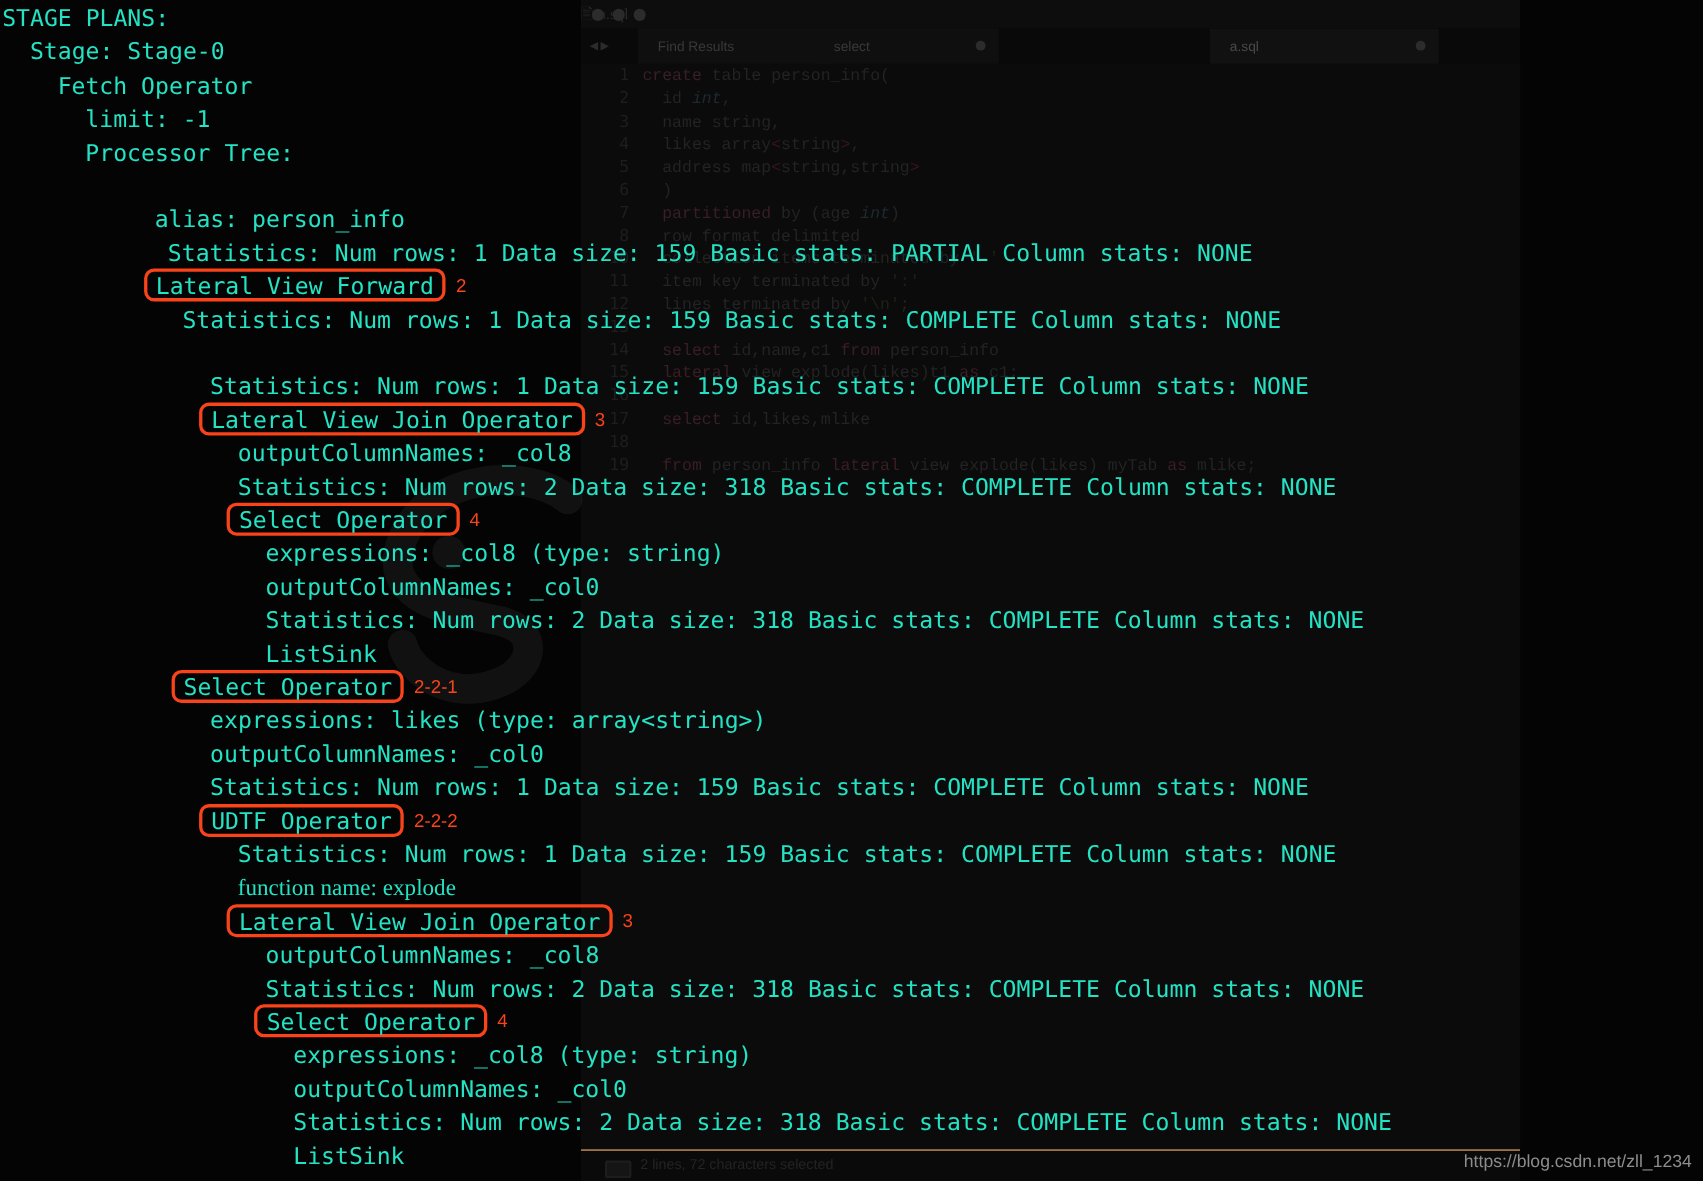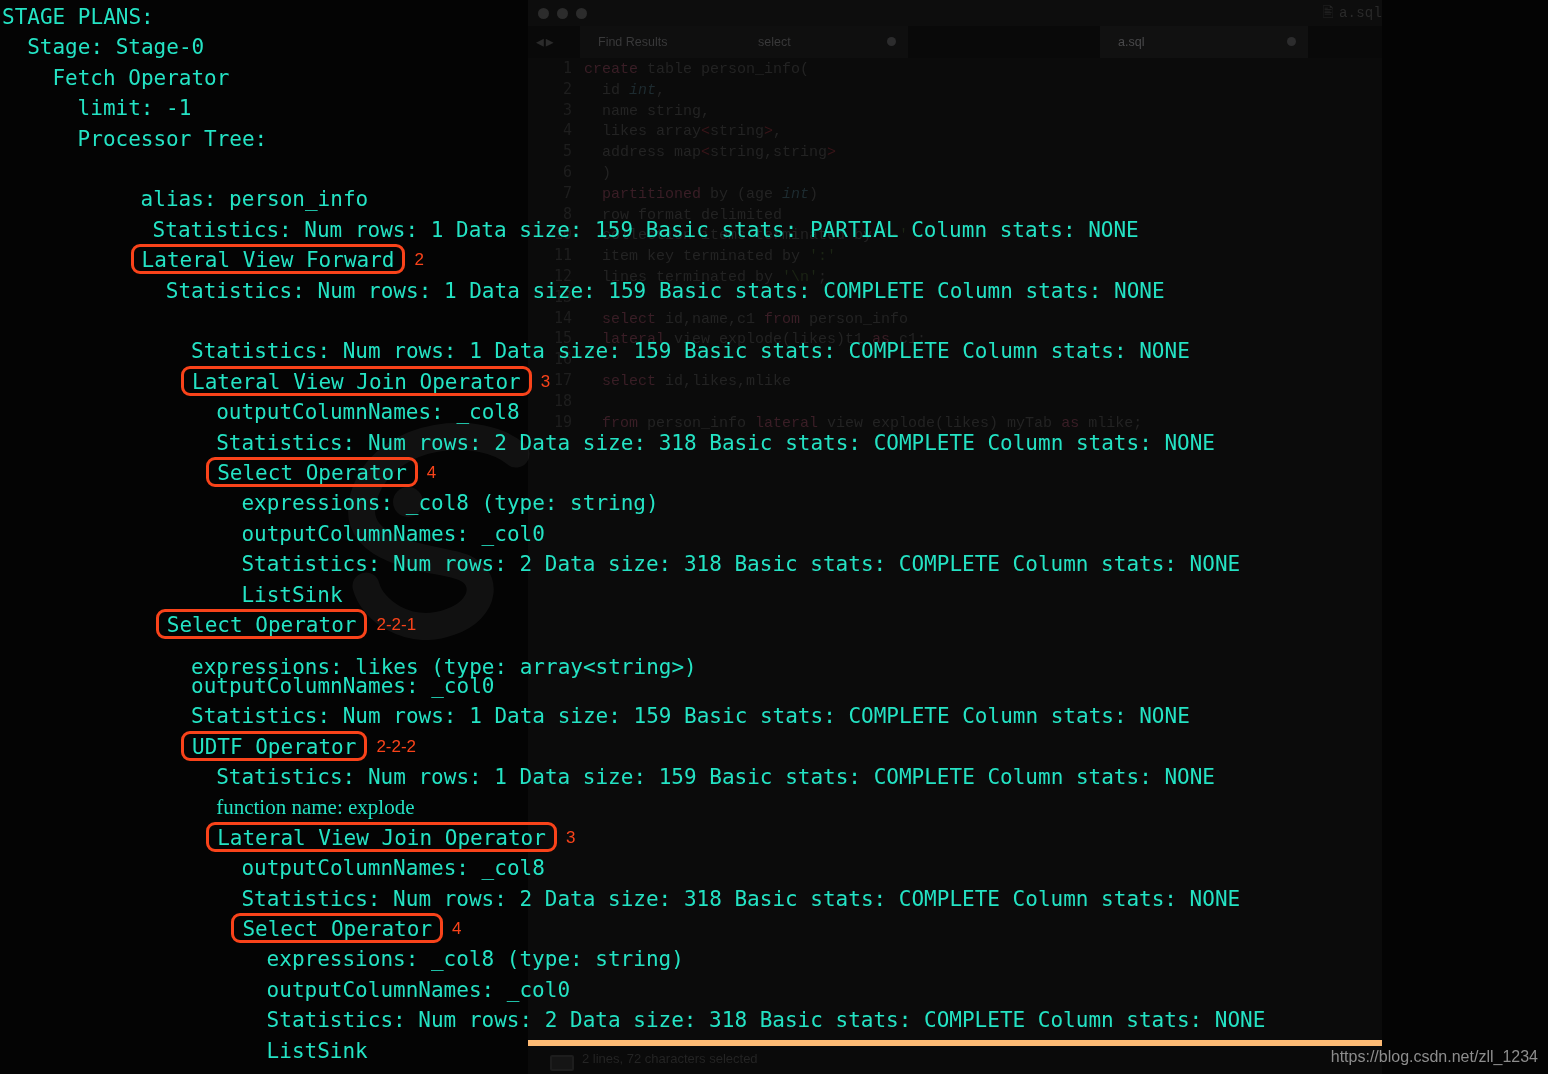--- a/index.html
+++ b/index.html
@@ -15,22 +15,22 @@
     background:#0b0b0b;overflow:hidden;
   }
   #ide-titlebar{
     position:absolute;left:0;top:0;width:100%;height:26px;background:#0d0d0d;
   }
   .traffic{position:absolute;top:8px;width:11px;height:11px;border-radius:50%;background:#2c2c2c;}
   .traffic.t1{left:10px;}
   .traffic.t2{left:29px;}
   .traffic.t3{left:48px;}
   #ide-title{
-    position:absolute;left:0;top:2px;width:100%;text-align:right;
-    color:#2a2a2a;font-size:14px;font-family:Liberation Mono, monospace;
+    position:absolute;left:0;top:2px;width:100%;text-align:left;
+    color:#2a2a2a;font-size:14px;font-family:Liberation Serif, serif;
     letter-spacing:.2px;
   }
   #ide-title .fileglyph{display:inline-block;margin-right:5px;color:#262626;}
 
   #ide-tabbar{
     position:absolute;left:0;top:26px;width:100%;height:32px;background:#090909;
   }
   .navarrows{position:absolute;left:8px;top:8px;color:#2b2b2b;font-size:13px;letter-spacing:2px;}
   .tab{
     position:absolute;top:0;height:32px;line-height:32px;
@@ -54,21 +54,21 @@
   .gut{display:inline-block;width:44px;text-align:right;padding-right:12px;color:#1e1e1e;}
   .k{color:#3a1e26;}      
   .t{color:#232323;font-family:Liberation Mono, monospace;}      
   .ty{color:#1d2b30;}     
   .ty i{font-style:italic;}      
   .ang{color:#3a1519;}
   .str{color:#1b2414;}
 
   #ide-status{
     position:absolute;left:0;bottom:0;width:100%;height:28px;background:#0a0a0a;
-    border-top:6px solid #fdba74;
+    border-top:1px solid #fdba74;
   }
   #ide-status .sbicon{
     position:absolute;left:22px;top:9px;width:20px;height:12px;
     border:2px solid #1d1d1d;border-radius:2px;background:#151515;
   }
   #ide-status .sbtext{
     position:absolute;left:54px;top:5px;color:#242424;font-size:13px;
     font-family:"Liberation Sans",sans-serif;
   }
 
@@ -182,21 +182,21 @@
     <div class="row" style="top: 336.4px;"><span style="display: inline-block; width: 191px;"></span><span class="txt">Statistics: Num rows: 1 Data size: 159 Basic stats: COMPLETE Column stats: NONE</span></div>
     <div class="row boxed" style="top: 366.8px;"><span style="display: inline-block; width: 181px;"></span><span class="txt">Lateral View Join Operator</span><span class="tag">3</span></div>
     <div class="row" style="top: 397.2px;"><span style="display: inline-block; width: 216.2px;"></span><span class="txt">outputColumnNames: _col8</span></div>
     <div class="row" style="top: 427.6px;"><span style="display: inline-block; width: 216.2px;"></span><span class="txt">Statistics: Num rows: 2 Data size: 318 Basic stats: COMPLETE Column stats: NONE</span></div>
     <div class="row boxed" style="top: 458px;"><span style="display: inline-block; width: 206.2px;"></span><span class="txt">Select Operator</span><span class="tag">4</span></div>
     <div class="row" style="top: 488.4px;"><span style="display: inline-block; width: 241.4px;"></span><span class="txt">expressions: _col8 (type: string)</span></div>
     <div class="row" style="top: 518.8px;"><span style="display: inline-block; width: 241.4px;"></span><span class="txt">outputColumnNames: _col0</span></div>
     <div class="row" style="top: 549.2px;"><span style="display: inline-block; width: 241.4px;"></span><span class="txt">Statistics: Num rows: 2 Data size: 318 Basic stats: COMPLETE Column stats: NONE</span></div>
     <div class="row" style="top: 579.6px;"><span style="display: inline-block; width: 241.4px;"></span><span class="txt">ListSink</span></div>
     <div class="row boxed" style="top: 610px;"><span style="display: inline-block; width: 155.8px;"></span><span class="txt">Select Operator</span><span class="tag">2-2-1</span></div>
-    <div class="row" style="top: 640.4px; margin-top: 12px;"><span style="display: inline-block; width: 191px;"></span><span class="txt">expressions: likes (type: array&lt;string&gt;)</span></div>
+    <div class="row" style="top: 640.4px;"><span style="display: inline-block; width: 191px;"></span><span class="txt">expressions: likes (type: array&lt;string&gt;)</span></div>
     <div class="row" style="top: 670.8px;"><span style="display: inline-block; width: 191px;"></span><span class="txt">outputColumnNames: _col0</span></div>
     <div class="row" style="top: 701.2px;"><span style="display: inline-block; width: 191px;"></span><span class="txt">Statistics: Num rows: 1 Data size: 159 Basic stats: COMPLETE Column stats: NONE</span></div>
     <div class="row boxed" style="top: 731.6px;"><span style="display: inline-block; width: 181px;"></span><span class="txt">UDTF Operator</span><span class="tag">2-2-2</span></div>
     <div class="row" style="top: 762px;"><span style="display: inline-block; width: 216.2px;"></span><span class="txt">Statistics: Num rows: 1 Data size: 159 Basic stats: COMPLETE Column stats: NONE</span></div>
     <div class="row" style="top: 792.4px; font-family: Liberation Serif, serif;"><span style="display: inline-block; width: 216.2px;"></span><span class="txt">function name: explode</span></div>
     <div class="row boxed" style="top: 822.8px;"><span style="display: inline-block; width: 206.2px;"></span><span class="txt">Lateral View Join Operator</span><span class="tag">3</span></div>
     <div class="row" style="top: 853.2px;"><span style="display: inline-block; width: 241.4px;"></span><span class="txt">outputColumnNames: _col8</span></div>
     <div class="row" style="top: 883.6px;"><span style="display: inline-block; width: 241.4px;"></span><span class="txt">Statistics: Num rows: 2 Data size: 318 Basic stats: COMPLETE Column stats: NONE</span></div>
     <div class="row boxed" style="top: 914px;"><span style="display: inline-block; width: 231.4px;"></span><span class="txt">Select Operator</span><span class="tag">4</span></div>
     <div class="row" style="top: 944.4px;"><span style="display: inline-block; width: 266.6px;"></span><span class="txt">expressions: _col8 (type: string)</span></div>

